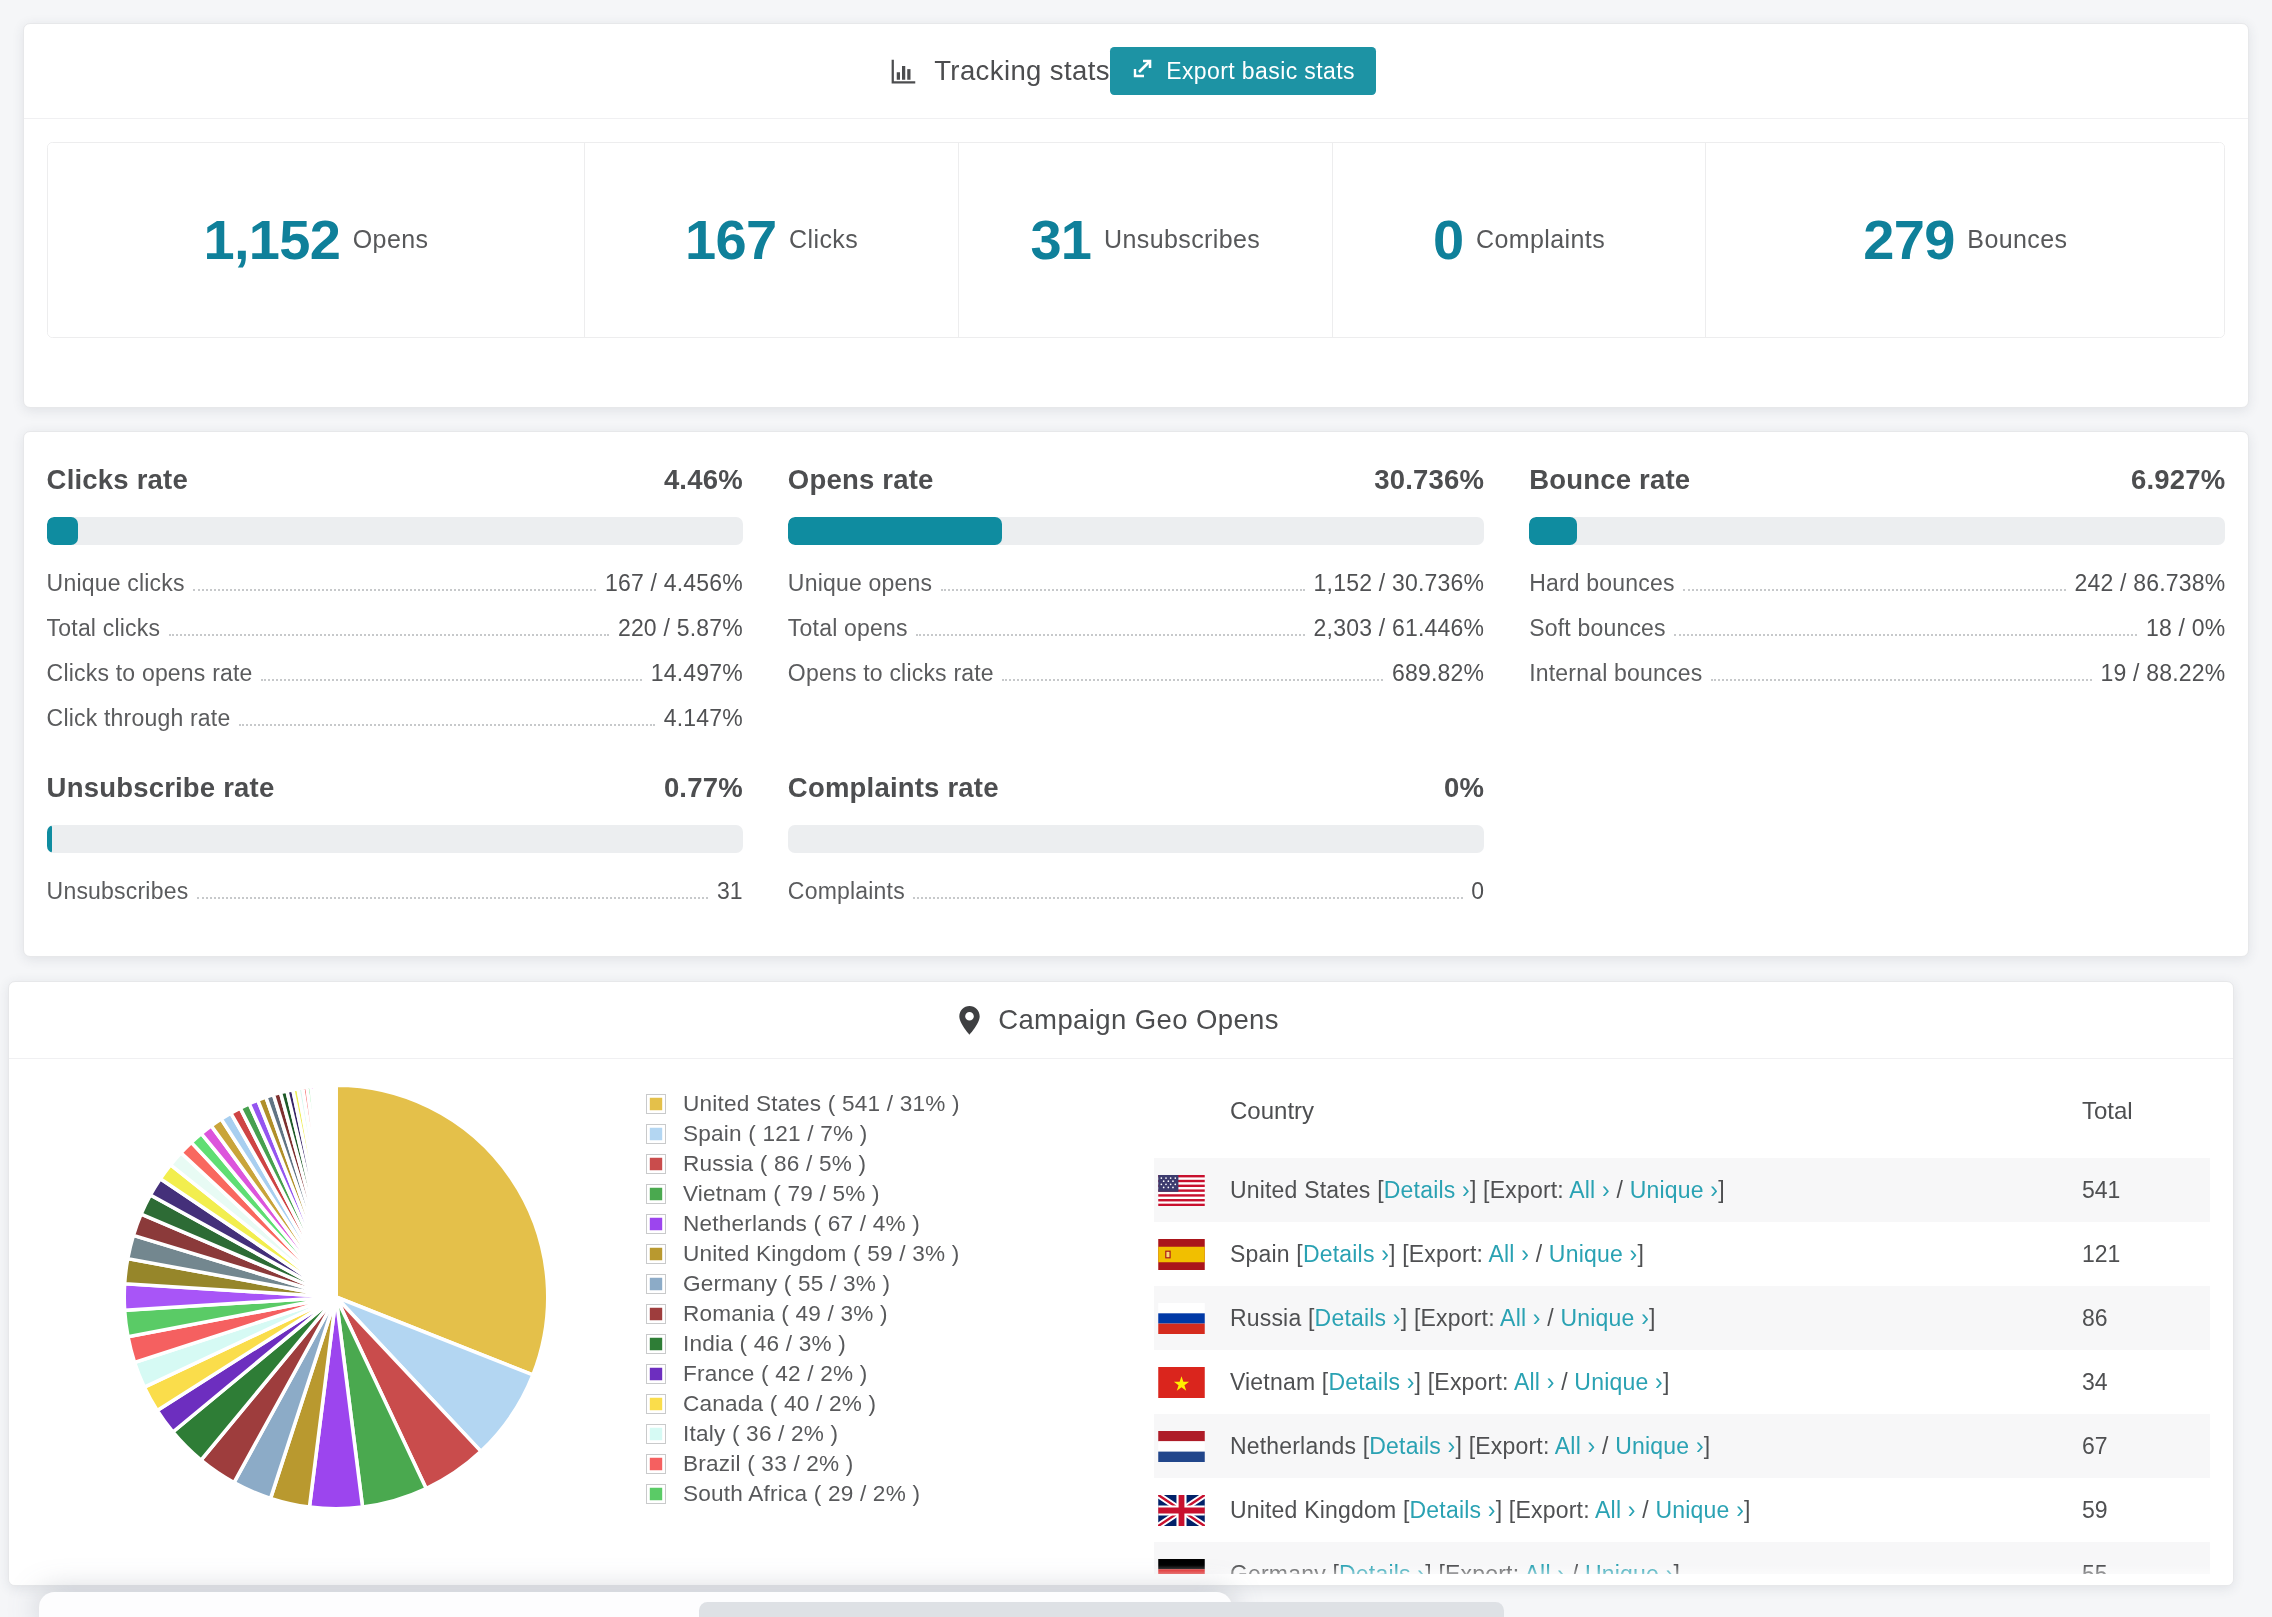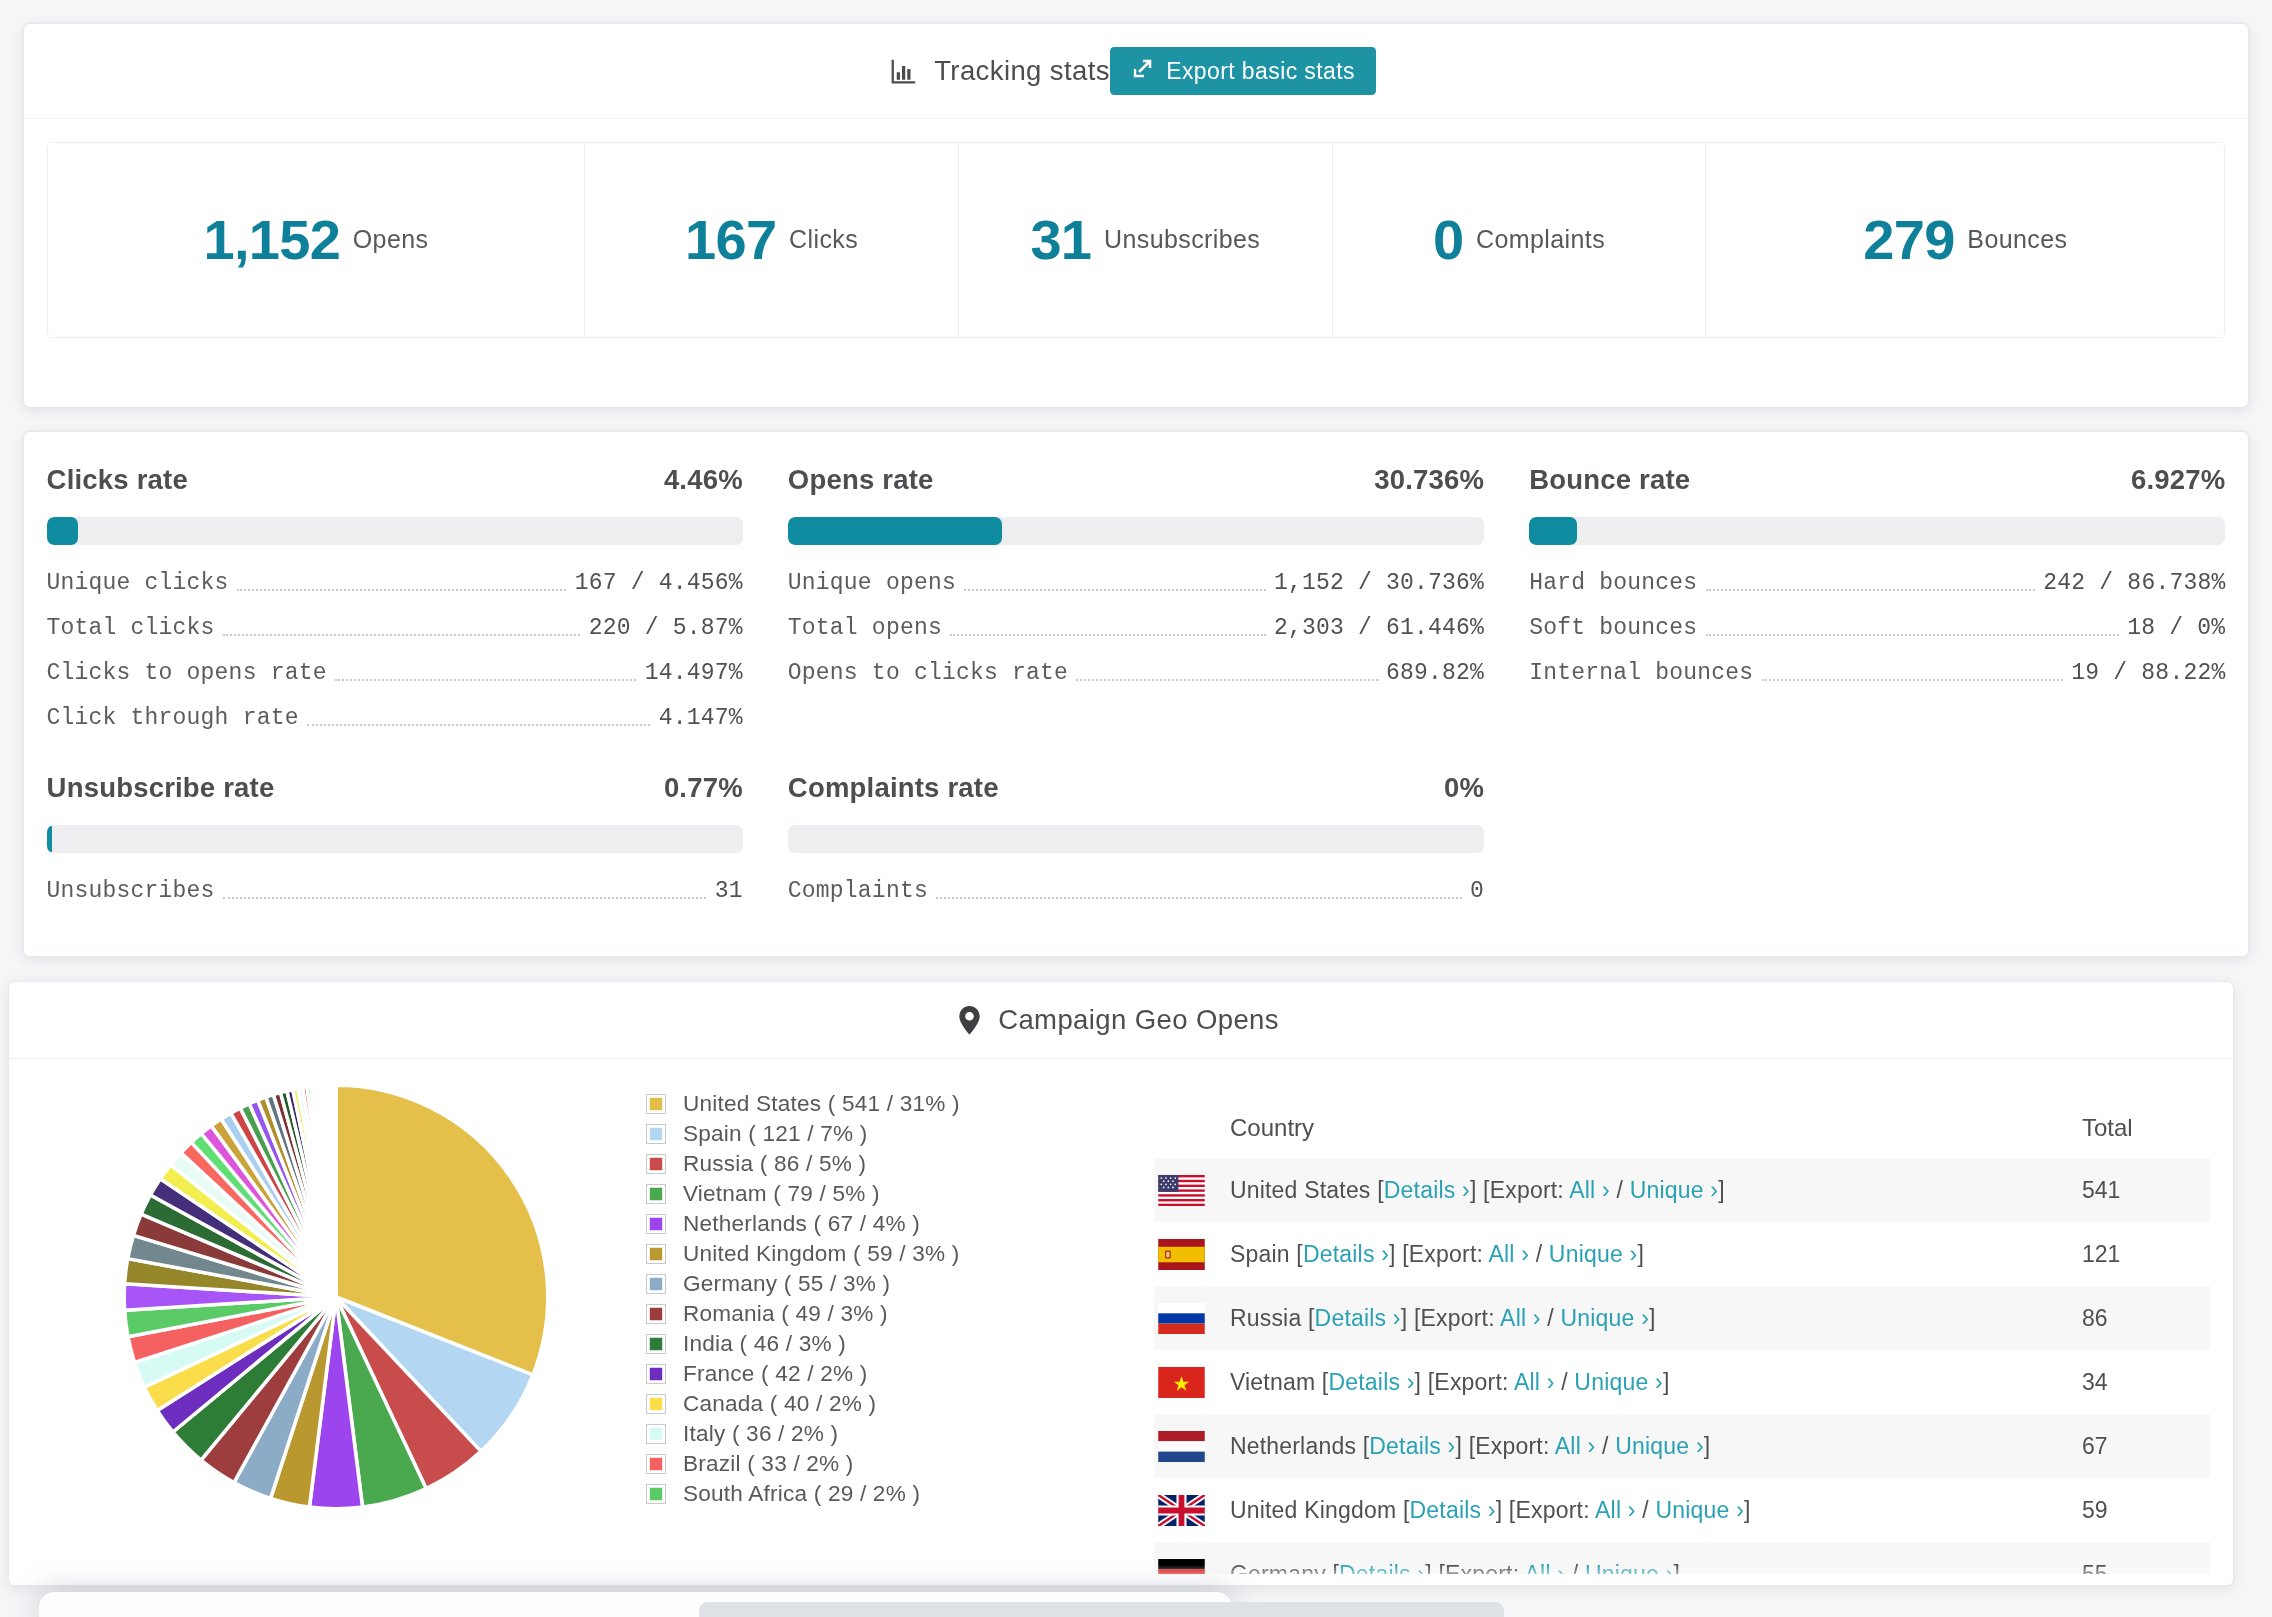--- a/index.html
+++ b/index.html
@@ -51,36 +51,36 @@
   .rates-grid {
     padding:32px 22.6px 0 22.6px;
     display:grid; grid-template-columns:repeat(3,1fr);
     column-gap:45px; row-gap:40px;
   }
   .rate-head { display:flex; justify-content:space-between; align-items:baseline;
     margin-bottom:21px; }
   .rate-title, .rate-value { font-size:27.5px; font-weight:700; color:#4d4e50; letter-spacing:0.2px; }
   .bar { height:28px; border-radius:7px; background:#eceef0; overflow:hidden; }
   .bar-fill { height:100%; border-radius:7px; background:#0f8ca0; }
-  .rate-rows { margin-top:24px;font-family:Liberation Mono, monospace; }
+  .rate-rows { margin-top:24px; }
   .rate-row { display:flex; align-items:flex-end; margin-top:17px; line-height:28px; font-size:23px; }
   .rr-label { color:#5b5c5e; white-space:nowrap; letter-spacing:0.2px; }
   .rr-leader { flex:1; border-bottom:2.1px dotted #c7c9cb; margin:0 8.5px 6.4px 8.5px; min-width:28px; }
   .rr-value { color:#505153; white-space:nowrap; letter-spacing:0.2px; }
   
   .card-geo { left:8px; top:981px; width:2226px; height:605px; overflow:hidden; }
   .geo-header { height:76px; }
   #pie { position:absolute; left:111px; top:99px; }
   #legend { position:absolute; left:637px; top:107px; list-style:none; }
   .legend-item { display:flex; align-items:center; height:30px; }
   .swatch { width:20px; height:20px; border:1.4px solid #c9cacb;
     box-shadow:inset 0 0 0 2.8px #fff; margin-right:17px; flex:none; }
   .legend-label { font-size:22.6px; color:#58595b; letter-spacing:0.2px; }
   .geo-table { position:absolute; left:1145px; top:115px; right:23px; }
-  .thead { display:flex; align-items:center; height:61px; font-size:24px; color:#4e4f51; }
+  .thead { display:flex; align-items:flex-start; height:61px; font-size:24px; color:#4e4f51; }
   .h-country { margin-left:76px; flex:1; }
   .h-total { width:128px; }
   #tbody { height:416px; overflow:hidden; }
   .trow { display:flex; align-items:center; height:64px; font-size:23px; color:#4f5052; }
   .trow.alt { background:#f7f7f8; }
   .flag { width:47px; height:31px; margin-left:3.5px; flex:none; }
   .flag svg { width:100%; height:100%; display:block; }
   .country-cell { margin-left:25.4px; flex:1; white-space:nowrap; letter-spacing:0.2px; }
   .country-cell a { color:#2aa2b3; text-decoration:none; }
   .total-cell { width:128px; }

